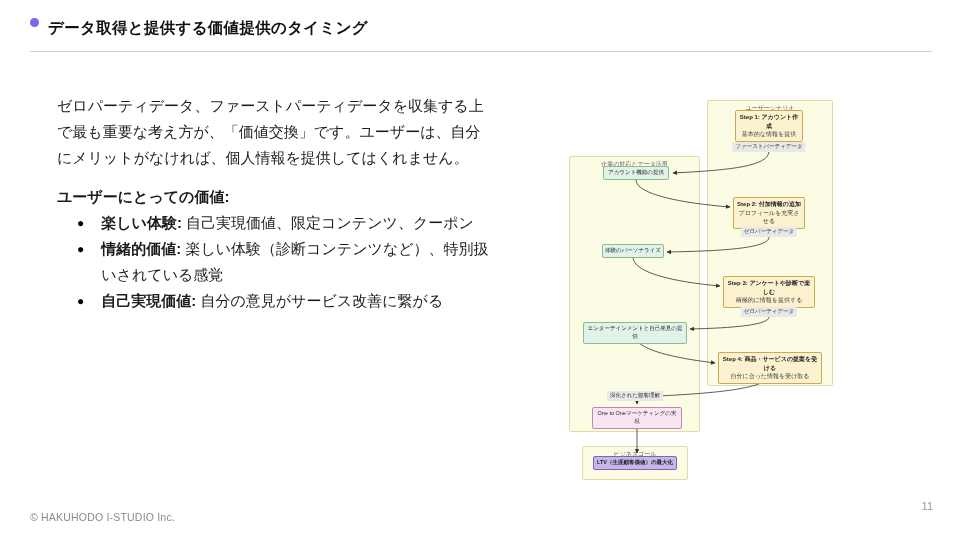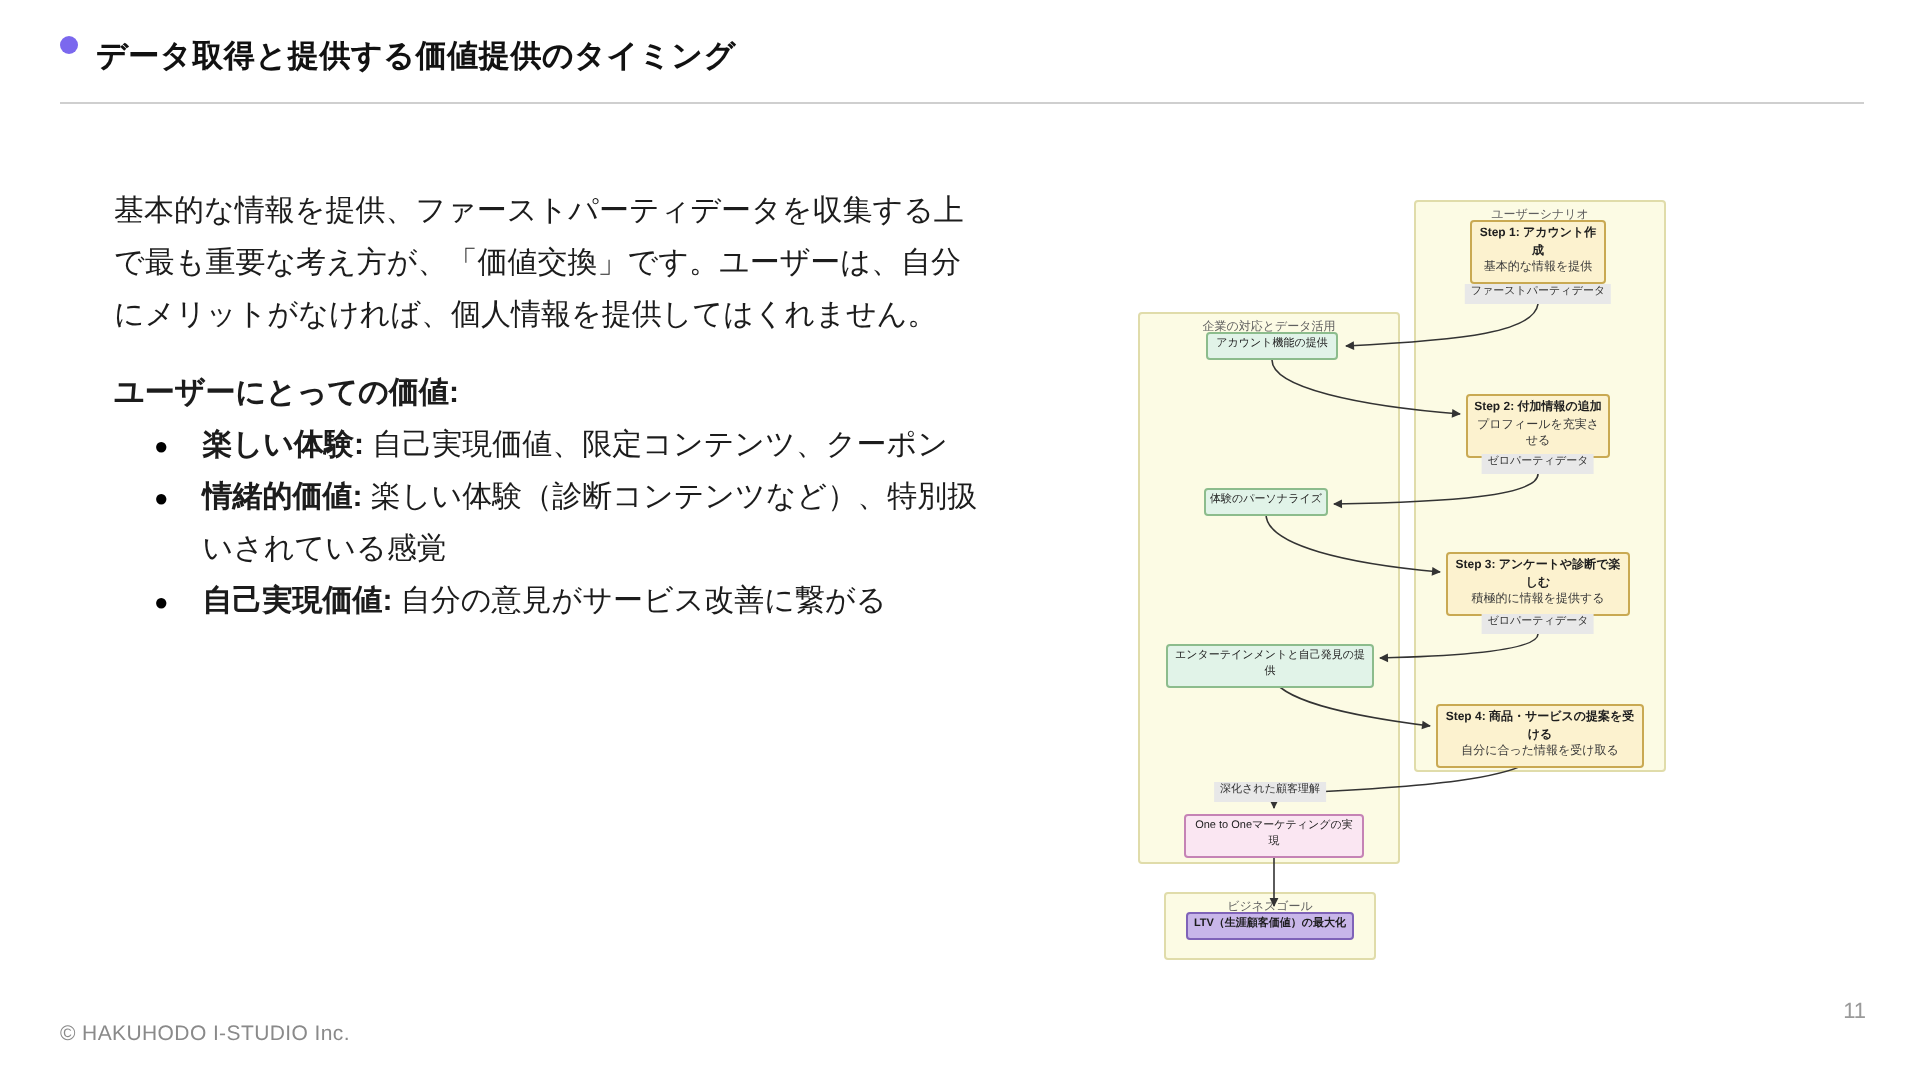--- a/index.html
+++ b/index.html
@@ -105,21 +105,21 @@
 
 <div class="header">
   <div class="header-row">
     <span class="title-bullet"></span>
     <span class="slide-title">データ取得と提供する価値提供のタイミング</span>
   </div>
   <div class="header-divider"></div>
 </div>
 
 <div class="content">
-  <div class="para">基本的な情報を提供、ファーストパーティデータを収集する上で最も重要な考え方が、「価値交換」です。ユーザーは、自分にメリットがなければ、個人情報を提供してはくれません。</div>
+  <div class="para">ゼロパーティデータ、ファーストパーティデータを収集する上で最も重要な考え方が、「価値交換」です。ユーザーは、自分にメリットがなければ、個人情報を提供してはくれません。</div>
   <div class="values-heading">ユーザーにとっての価値:</div>
   <div class="value-list">
     <div class="value-item">
       <span class="value-bullet">●</span>
       <span class="value-text"><span class="value-label">楽しい体験:</span><span> 自己実現価値、限定コンテンツ、クーポン</span></span>
     </div>
     <div class="value-item">
       <span class="value-bullet">●</span>
       <span class="value-text"><span class="value-label">情緒的価値:</span><span> 楽しい体験（診断コンテンツなど）、特別扱いされている感覚</span></span>
     </div>

